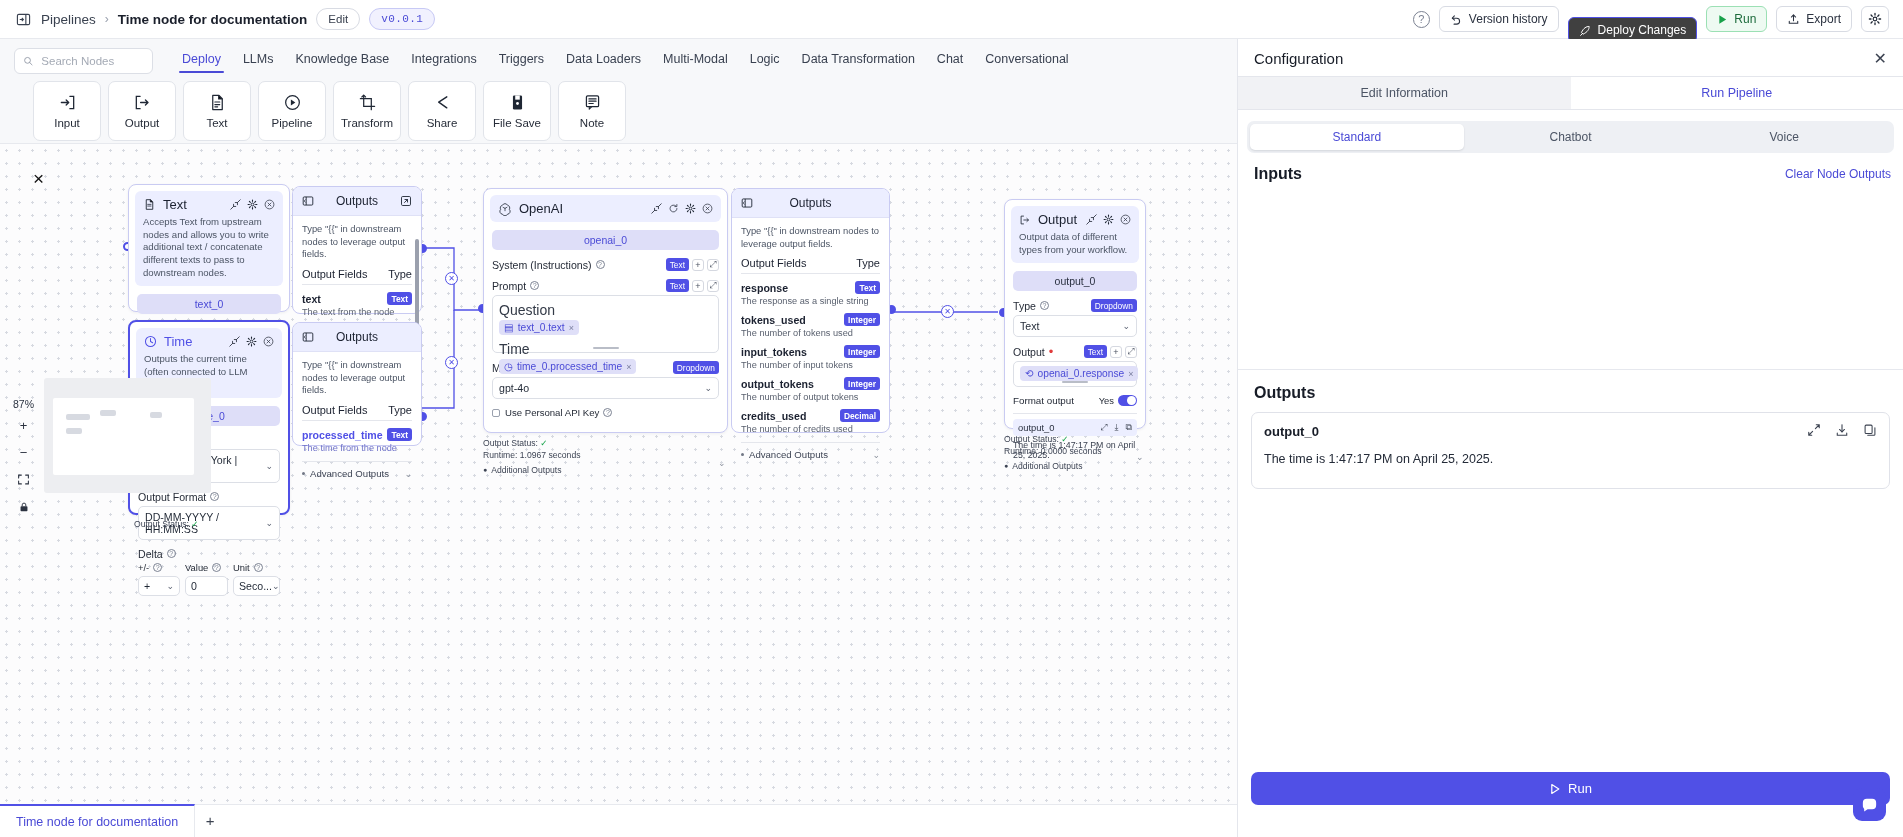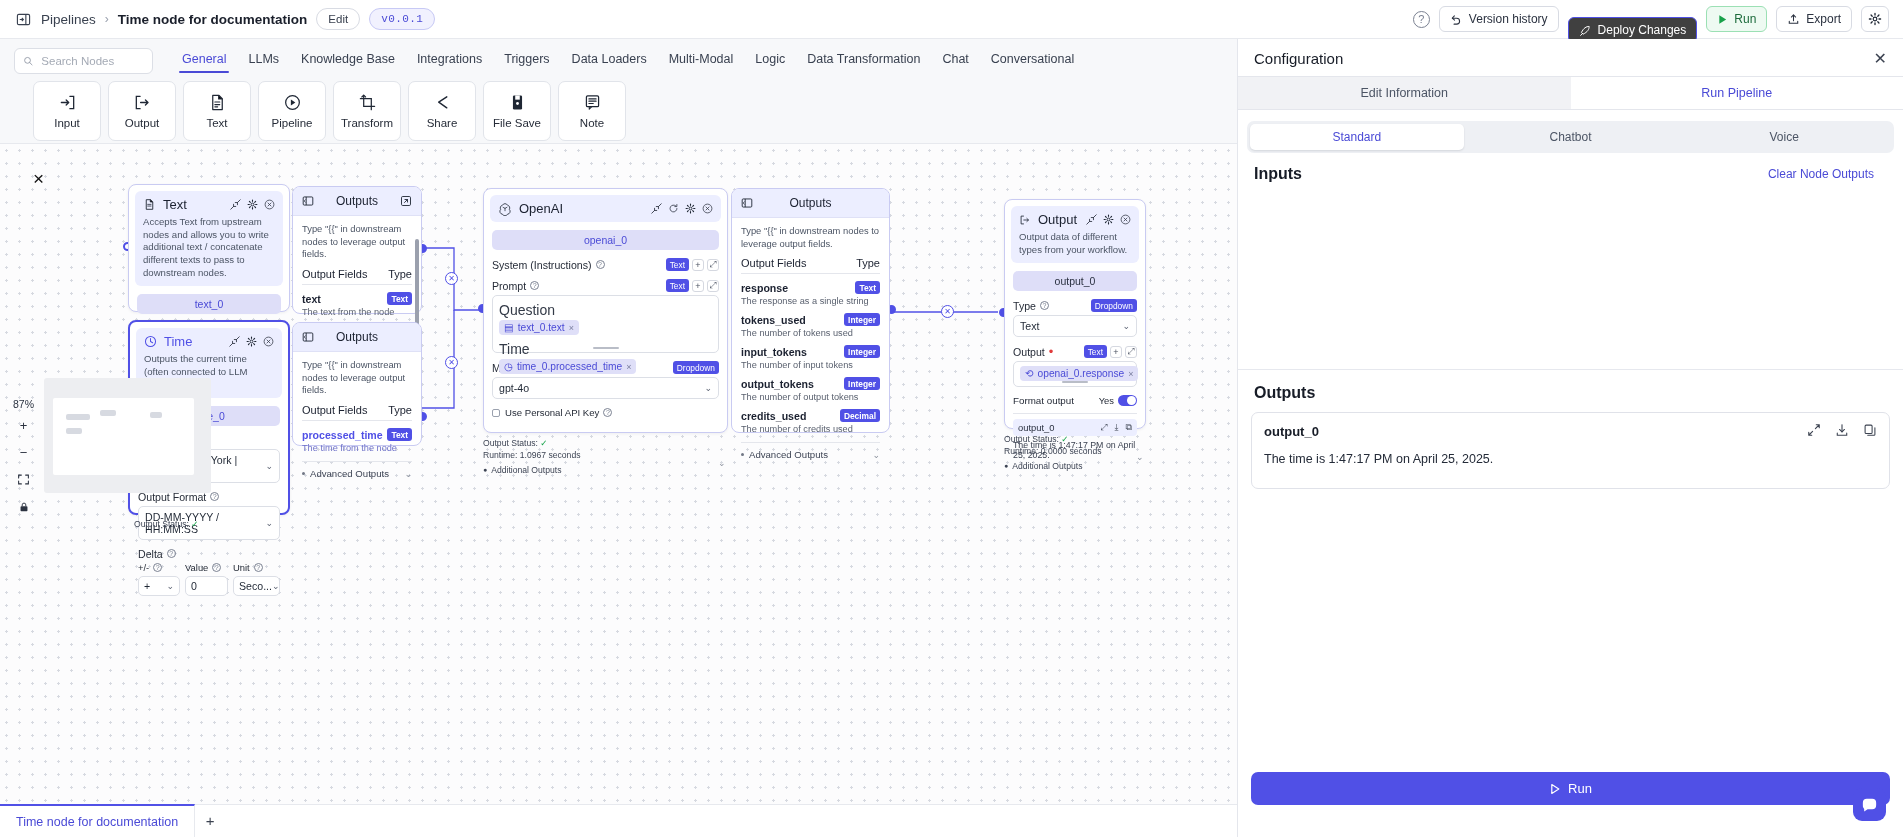--- a/index.html
+++ b/index.html
@@ -219,21 +219,21 @@
   .p-close { margin-left:auto; font-size:16px; color:#3c4351; line-height:14px; }
   .p-tabs { display:flex; background:#f1f2f5; border-top:1px solid #e4e6ec;
     border-bottom:1px solid #e4e6ec; }
   .p-tab { flex:1; text-align:center; padding:9px 0; font-size:12.5px; color:#4c5565; }
   .p-tab.active { color:#4a4ad6; background:#fff; font-weight:500; }
   .seg { margin:11px 9px 0 9px; display:flex; background:#eef0f4; border-radius:7px; padding:3px; }
   .seg div { flex:1; text-align:center; padding:6px 0; font-size:12px; color:#4c5565;
     border-radius:5px; }
   .seg div.active { background:#fff; color:#4a4ad6; font-weight:500;
     box-shadow:0 1px 2px rgba(20,22,40,.12); }
-  .p-sec { display:flex; align-items:center; padding:12px 29px 6px 16px; }
+  .p-sec { display:flex; align-items:center; padding:12px 12px 6px 16px; }
   .p-sec .h { font-size:16px; font-weight:700; color:#171c27; }
   .p-sec .link { margin-left:auto; font-size:12px; color:#4a4ad6; }
   .out-card {
     margin:4px 13px 0 13px; border:1px solid #e0e2e9; border-radius:7px; background:#fff;
   }
   .out-card .oc-h { display:flex; align-items:center; padding:10px 12px; }
   .oc-h .nm { font-size:13px; font-weight:700; color:#171c27; }
   .oc-h .ics { margin-left:auto; display:flex; gap:14px; color:#3c4351; }
   .out-card .oc-b { padding:2px 12px 22px 12px; font-size:12.5px; color:#242b38; }
   .run-btn {
@@ -310,21 +310,21 @@
   <div class="palette">
     <div class="pal-row">
       <div class="search">
         <svg width="12" height="12" viewBox="0 0 16 16">
             <circle cx="7" cy="7" r="4.5" fill="none" stroke="#8b92a0" stroke-width="1.3"></circle>
             <line x1="10.4" y1="10.4" x2="14" y2="14" stroke="#8b92a0" stroke-width="1.3" stroke-linecap="round"></line>
           </svg>
         <input placeholder="Search Nodes" style="">
       </div>
       <div class="tabs">
-        <span class="tab active">General</span>
+        <span class="tab active">Deploy</span>
         <span class="tab">LLMs</span>
         <span class="tab">Knowledge Base</span>
         <span class="tab">Integrations</span>
         <span class="tab">Triggers</span>
         <span class="tab">Data Loaders</span>
         <span class="tab">Multi-Modal</span>
         <span class="tab">Logic</span>
         <span class="tab">Data Transformation</span>
         <span class="tab">Chat</span>
         <span class="tab">Conversational</span>

